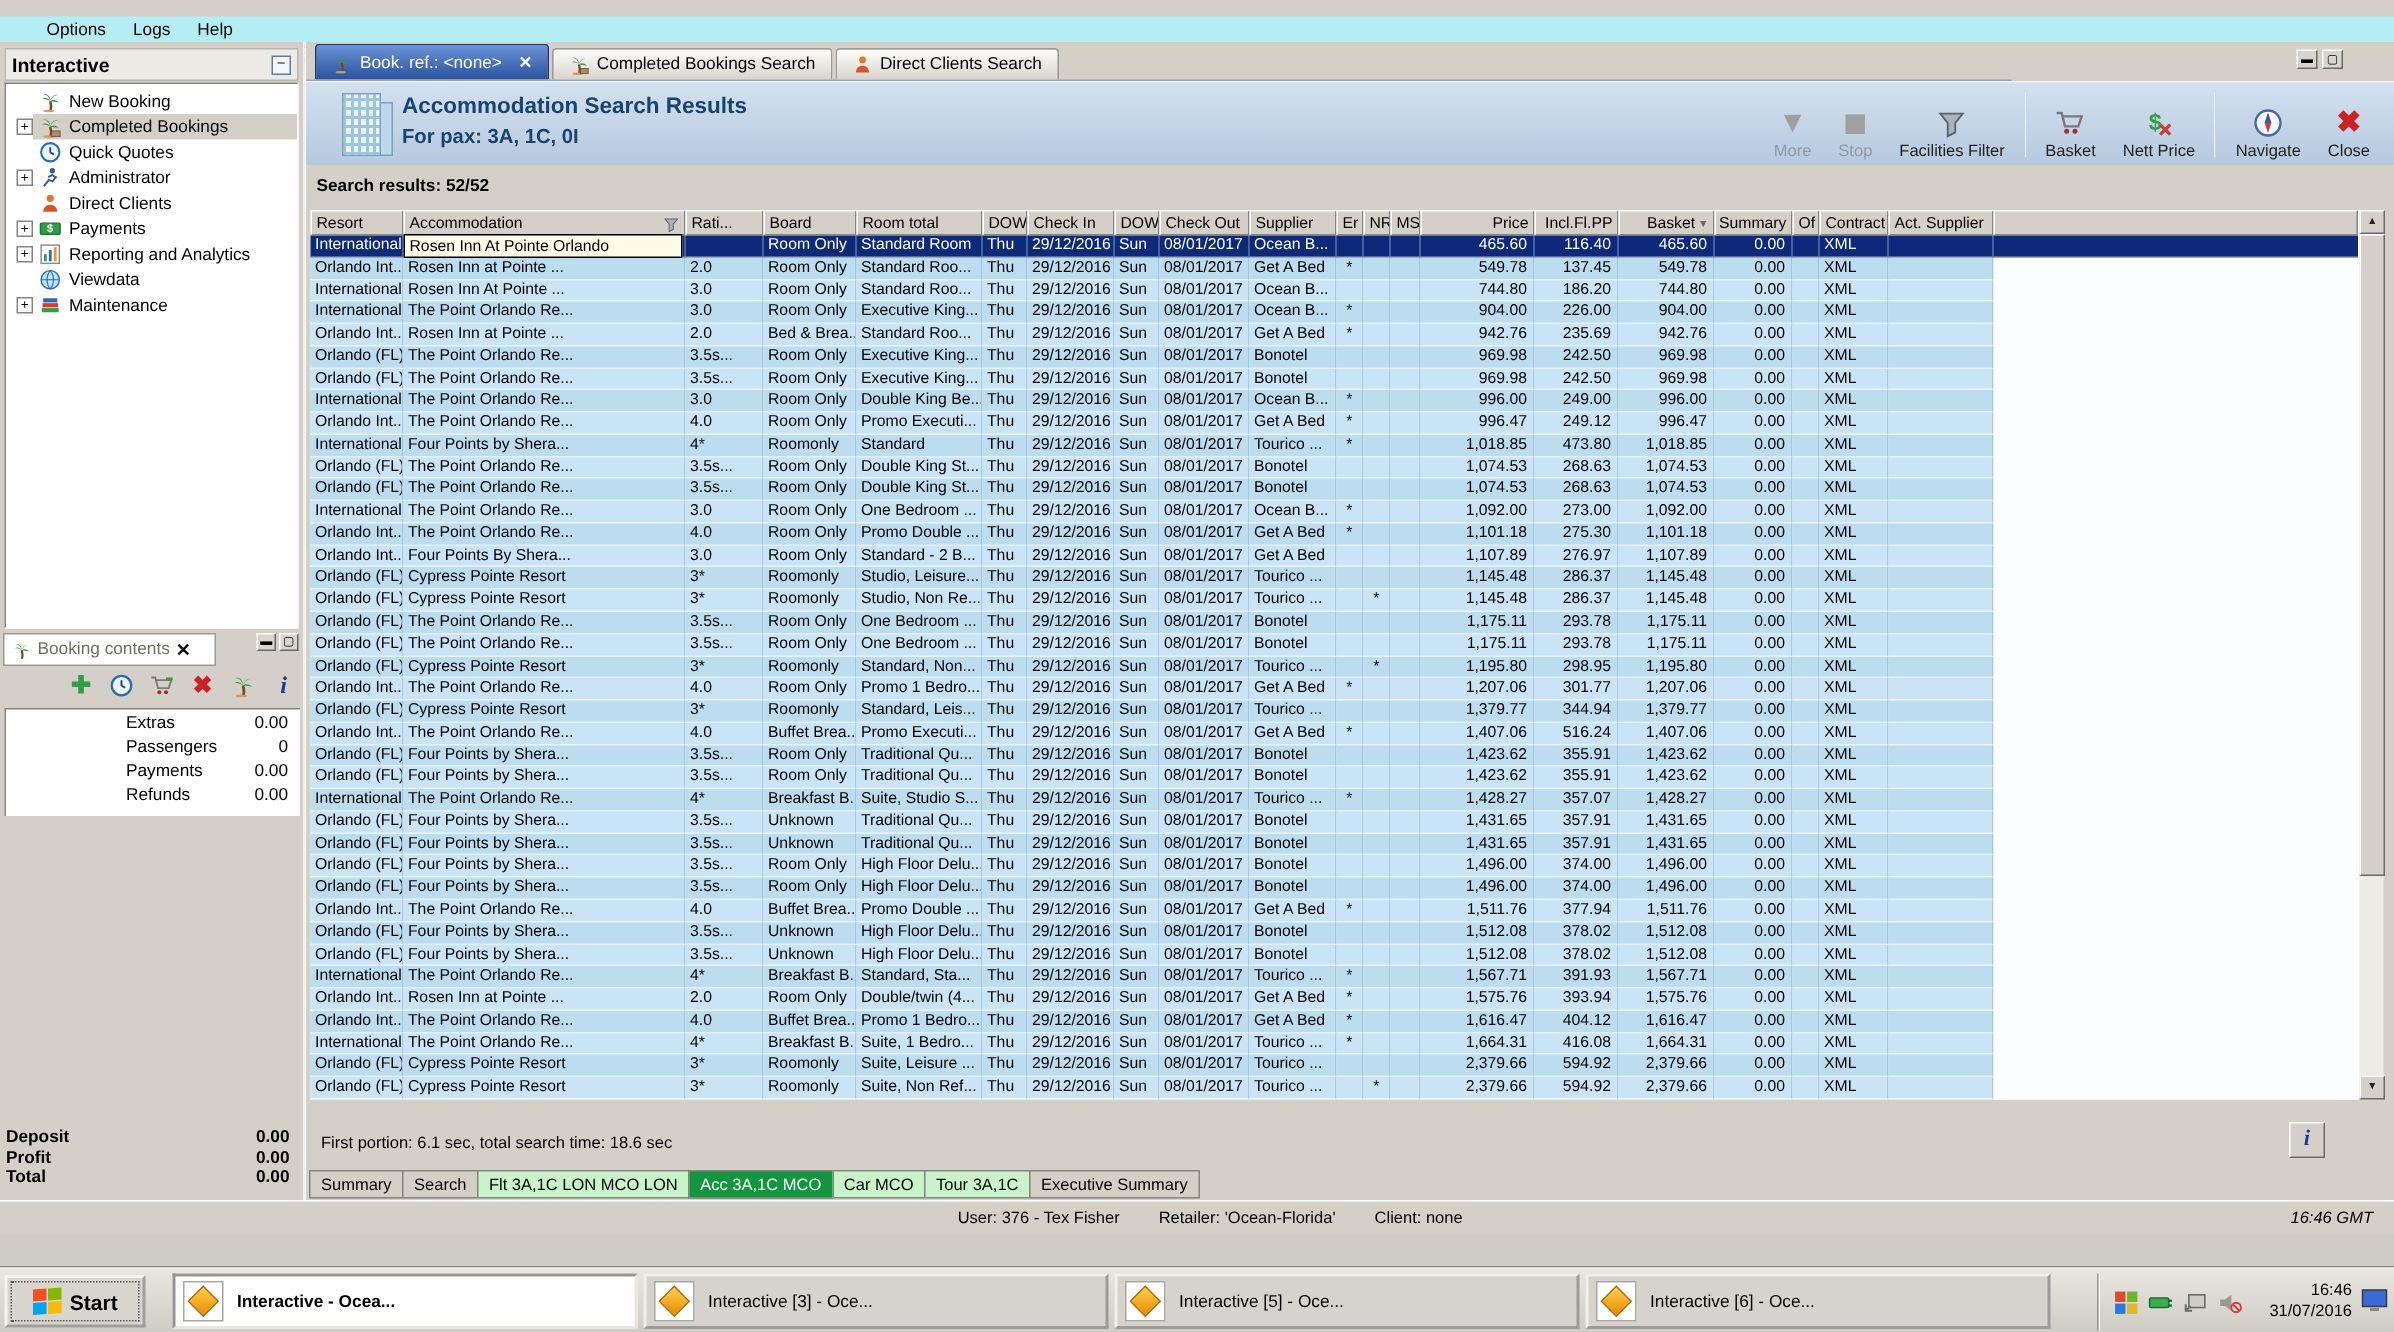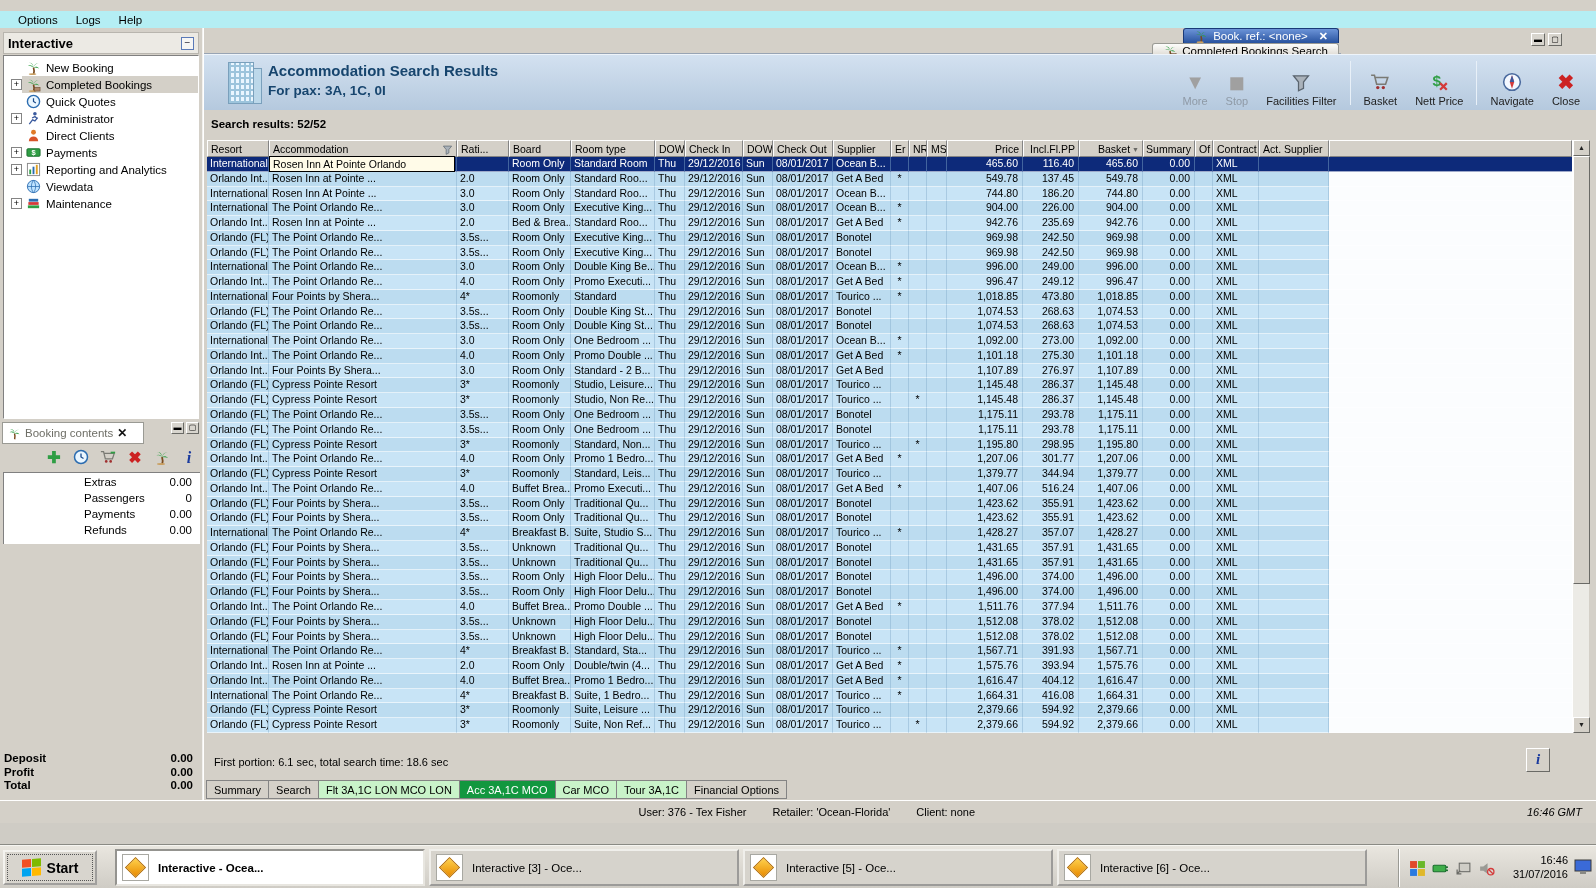--- a/index.html
+++ b/index.html
@@ -12,21 +12,21 @@
   #titlebar { position:absolute; left:16px; top:0; width:1596px; height:11px; background:#141a6e; overflow:hidden;margin-top:32px; }
   #appIcon { position:absolute; left:2px; top:1px; width:9px; height:9px; background:linear-gradient(#ff9040,#c03a10); border:1px solid #802000; }
   #appTitle { position:absolute; left:15px; top:-3px; color:#fff; font-weight:bold; font-size:11px; white-space:nowrap; }
   #rdpBar { position:absolute; left:520px; top:0; width:532px; height:11px; background:linear-gradient(#5d82d8,#2c4fae); border:1px solid #8aa6e8; border-top:none; border-radius:0 0 7px 7px; display:flex; align-items:center; color:#fff; font-size:9px; }
   #rdpBar .host { flex:1; text-align:center; }
   .rdp-btn { width:9px; height:8px; background:#3a5cc0; border:1px solid #9ab4f0; margin-right:2px; color:#fff; font-size:6px; line-height:6px; text-align:center; }
   #cornerBtns { position:absolute; right:2px; top:1px; display:flex; gap:1px; }
   #cornerBtns div { width:9px; height:9px; background:#2f3f9a; border:1px solid #7a8ad0; }
 
   
-  #menubar { position:absolute; left:0; top:11px; width:1596px; height:17px; background:#b4eef4; display:flex; align-items:center; padding-left:9px; }
+  #menubar { position:absolute; left:0; top:11px; width:1596px; height:17px; background:#b4eef4; display:flex; align-items:center; padding-left:22px; }
   .menu-item { padding:1px 9px; font-size:11.5px; }
 
   
   #sidebar { position:absolute; left:0; top:28px; width:203px; height:772px; background:#d4d0c8; border-right:1px solid #f2f1ee; }
   #sideHead { position:absolute; left:3px; top:4px; right:3px; height:22px; background:#eceae4; border:1px solid #b8b5ae; display:flex; align-items:center; padding:0 4px; }
   #sideHead .t { font-weight:bold; font-size:13px; flex:1; }
   #collapseBtn { width:13px; height:13px; background:#f6f6f4; border:1px solid #5a7ab8; font-size:10px; line-height:10px; text-align:center; color:#223; }
   #tree { position:absolute; left:3px; top:27px; right:3px; height:364px; background:#fff; border-top:1px solid #808080; border-left:1px solid #808080; border-bottom:1px solid #fff; border-right:1px solid #fff; padding-top:3px; }
   .tree-row { height:17px; display:flex; align-items:center; font-size:11.5px; }
   .plusbox { width:11px; height:11px; border:1px solid #848484; background:#fff; margin-left:7px; font-size:9px; line-height:9px; text-align:center; flex:none; }
@@ -50,21 +50,21 @@
   .bp-row .v { margin-right:8px; text-align:right; }
 
   #sideTotals { position:absolute; left:0; top:724px; width:203px; }
   .tot-row { display:flex; font-weight:bold; font-size:11.5px; height:13.5px; }
   .tot-row .l { margin-left:4px; flex:1; }
   .tot-row .v { margin-right:10px; }
 
   
   #main { position:absolute; left:203px; top:28px; width:1393px; height:772px; background:#d4d0c8; border-left:1px solid #fff; }
 
-  #tabstrip { position:absolute; left:0; top:0; width:1137px; height:26px; display:flex; align-items:flex-end; padding-left:6px; border-bottom:1px solid #98a4b4;flex-direction:column; }
+  #tabstrip { position:absolute; left:0; top:0; width:1137px; height:26px; display:flex; align-items:flex-end; padding-left:6px; border-bottom:1px solid #98a4b4; }
   .tab { display:flex; align-items:center; gap:5px; padding:0 10px; height:21px; background:linear-gradient(#fdfdfb,#d8d4cc); border:1px solid #9a9a94; border-bottom:none; border-radius:3px 3px 0 0; margin-right:2px; font-size:11.5px; }
   .tab.active { height:24px; background:linear-gradient(#6c94d8,#28529e); border-color:#1a3a78; color:#fff; }
   .tab .icn { width:14px; height:14px; }
   .tab .x { font-weight:bold; margin-left:6px; font-size:11px; }
   #stripBtns { position:absolute; right:34px; top:5px; display:flex; gap:3px; }
   #stripBtns div { width:14px; height:13px; background:#d8d5ce; border:1px solid; border-color:#fff #6a6a66 #6a6a66 #fff; font-size:8px; line-height:11px; text-align:center; }
 
   #banner { position:absolute; left:0; top:26px; width:1393px; height:56px; background:linear-gradient(#d3e1f0,#b5c9de); border-top:1px solid #eef4fa; }
   #bldgWrap { position:absolute; left:24px; top:7px; display:flex; }
   #bldg { width:26px; height:42px; background:#eaf6ff; border:1px solid #7aa0bc;
@@ -470,21 +470,21 @@
             </svg>
           </span>
         </div>
         <div class="h-cell" style="width: 52px; flex: 0 0 auto;">
           <span>Rati...</span>
         </div>
         <div class="h-cell" style="width: 62px; flex: 0 0 auto;">
           <span>Board</span>
         </div>
         <div class="h-cell" style="width: 84px; flex: 0 0 auto;">
-          <span>Room type</span>
+          <span>Room total</span>
         </div>
         <div class="h-cell" style="width: 30px; flex: 0 0 auto;">
           <span>DOW</span>
         </div>
         <div class="h-cell" style="width: 58px; flex: 0 0 auto;">
           <span>Check In</span>
         </div>
         <div class="h-cell" style="width: 30px; flex: 0 0 auto;">
           <span>DOW</span>
         </div>
@@ -1436,21 +1436,21 @@
 
     <div id="gridFooter">First portion: 6.1 sec, total search time: 18.6 sec</div>
     <div id="infoBtn">i</div>
     <div id="bottomTabs">
         <div class="btab plain">Summary</div>
         <div class="btab plain">Search</div>
         <div class="btab light">Flt 3A,1C LON MCO LON</div>
         <div class="btab active">Acc 3A,1C MCO</div>
         <div class="btab light">Car MCO</div>
         <div class="btab light">Tour 3A,1C</div>
-        <div class="btab plain">Financial Options</div>
+        <div class="btab plain">Executive Summary</div>
       </div>
   </div>
 
   <div id="statusbar">
     <div id="sbCenter"><span>User: 376 - Tex Fisher</span><span>Retailer: 'Ocean-Florida'</span><span>Client: none</span></div>
     <div id="sbRight">16:46 GMT</div>
   </div>
   <div id="gapStrip"></div>
 
   <div id="taskbar">

